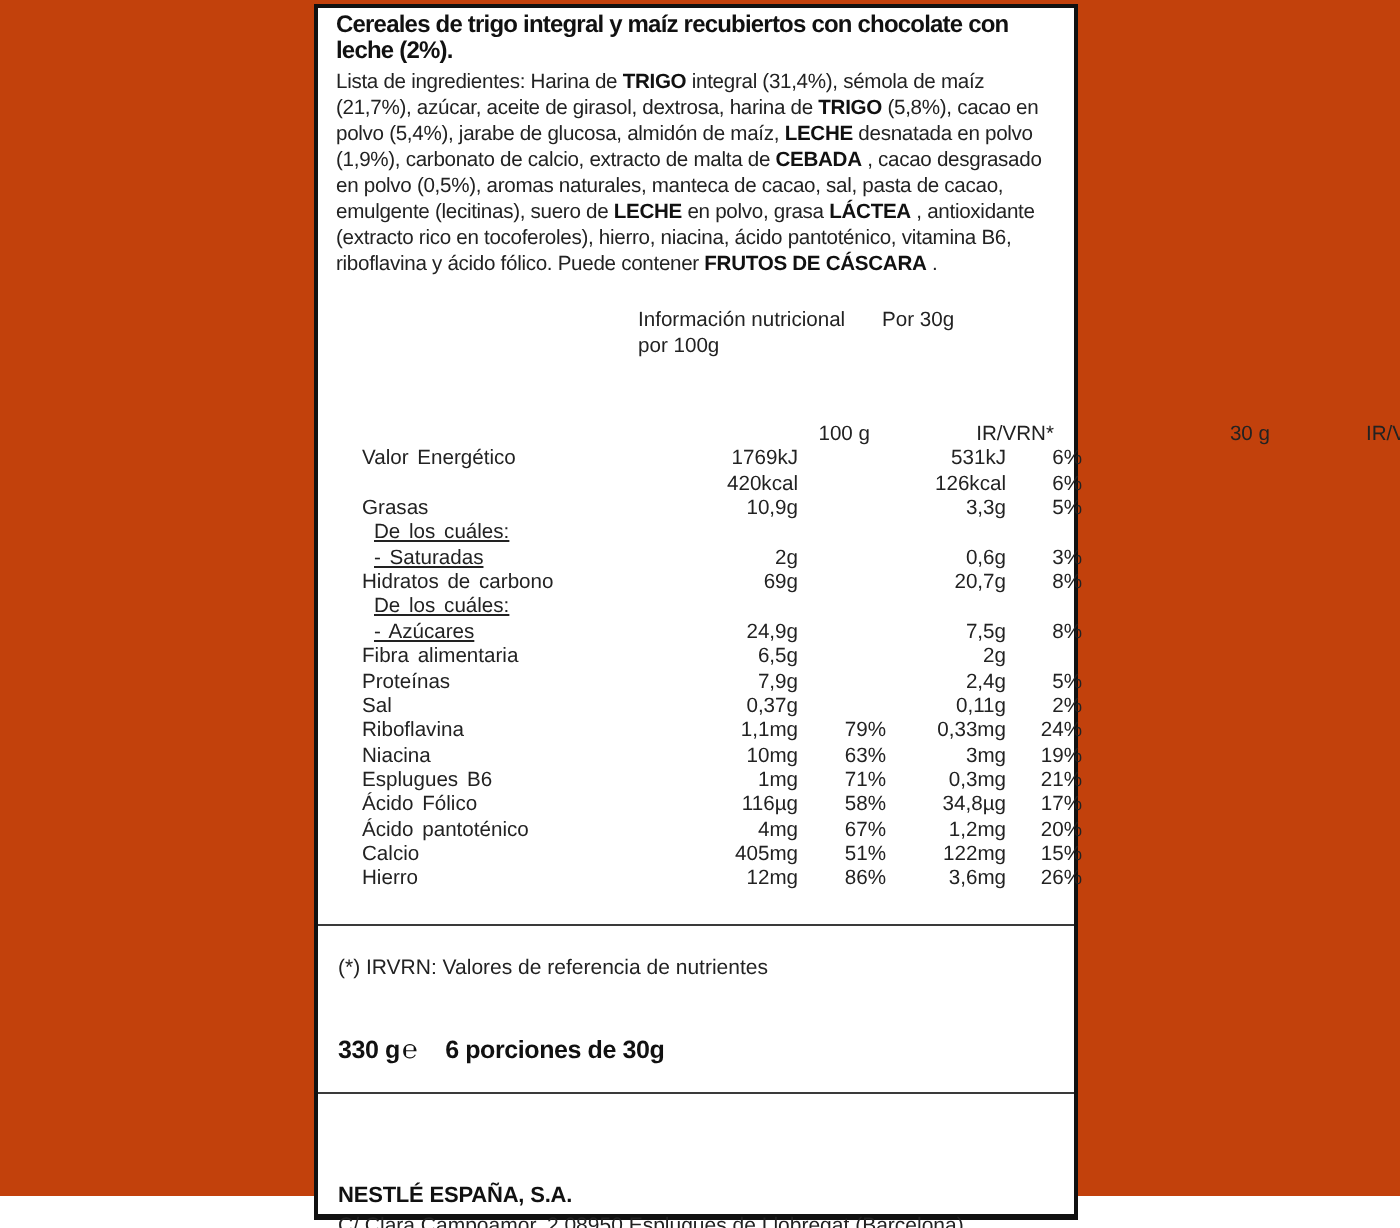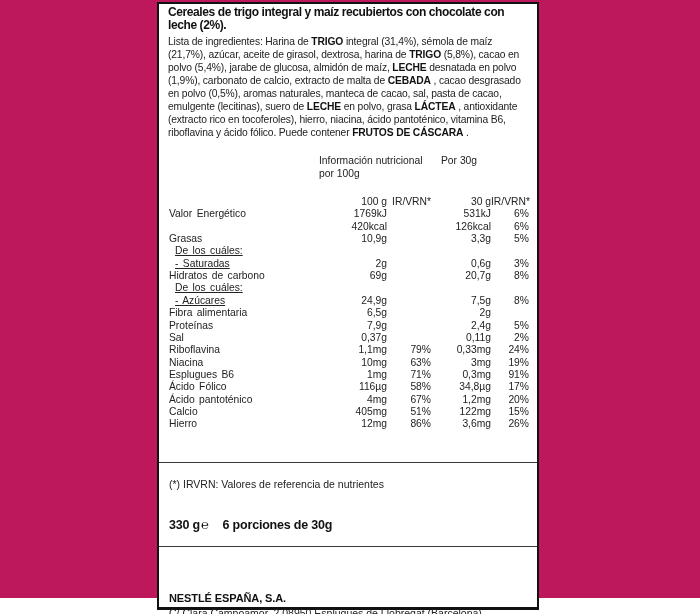--- a/index.html
+++ b/index.html
@@ -1,18 +1,18 @@
 <!DOCTYPE html>
 <html><head>
 <meta charset="utf-8">
 <style>
   * { margin:0; padding:0; box-sizing:border-box; }
   html,body { width:700px; height:614px; background:#ffffff; overflow:hidden;
               font-family:"Liberation Sans", sans-serif; color:#1e1e1e; }
-  .page { position:relative; width:700px; height:598px; background:#be185d; }
+  .page { position:relative; width:700px; height:598px; background:#c2410c; }
 
   .label-box {
     position:absolute; left:157px; top:2px; width:382px; height:608px;
     border:2px solid #111; border-bottom-width:3px; background:#fff;
   }
 
   .title {
     margin:2px 8px 3px 9px;
     font-size:12px; font-weight:bold; line-height:13px; letter-spacing:-0.4px; color:#111;
   }
@@ -21,23 +21,23 @@
     margin:0 8px 0 9px; font-size:10.3px; line-height:13px; letter-spacing:-0.15px;
     max-height:110px; overflow:hidden; color:#222;
   }
   .ingredients b { color:#111; }
 
   
   .nutri { position:absolute; left:10px; top:150px; width:360px; font-size:10.3px; color:#222; }
   .nutri-head { display:grid; grid-template-columns:150px 122px 88px; }
   .nh-per100, .nh-per30 { text-align:left; line-height:13px; }
   .nutri-subhead, .nrow { display:grid; grid-template-columns:150px 68px 44px 60px 38px; }
-  .nutri-subhead { margin-top:16px; line-height:12.4px; }
+  .nutri-subhead { margin-top:32px; line-height:12.4px;gap:48px; }
   .nutri-subhead .c-num { text-align:right; }
-  .nrow { line-height:12.35px; }
+  .nrow { line-height:12.35px;margin-left:12px; }
   .c-label { text-align:left; white-space:nowrap; word-spacing:1.5px; }
   .c-label.ind { padding-left:6px;text-decoration:underline; }
   .c-num { text-align:right; white-space:nowrap; }
 
   .divider { position:absolute; left:0; right:0; border-top:1px solid #3a3a3a; }
   .divider-1 { top:458px; }
   .divider-2 { top:542px; }
 
   .note { position:absolute; left:10px; font-size:10.5px; color:#222; }
   .note-irvrn   { top:474px; }
@@ -168,21 +168,21 @@
             <div class="c-num">10mg</div>
             <div class="c-num">63%</div>
             <div class="c-num">3mg</div>
             <div class="c-num">19%</div>
           </div>
           <div class="nrow">
             <div class="c-label">Esplugues B6</div>
             <div class="c-num">1mg</div>
             <div class="c-num">71%</div>
             <div class="c-num">0,3mg</div>
-            <div class="c-num">91%</div>
+            <div class="c-num">21%</div>
           </div>
           <div class="nrow">
             <div class="c-label">Ácido Fólico</div>
             <div class="c-num">116µg</div>
             <div class="c-num">58%</div>
             <div class="c-num">34,8µg</div>
             <div class="c-num">17%</div>
           </div>
           <div class="nrow">
             <div class="c-label">Ácido pantoténico</div>

